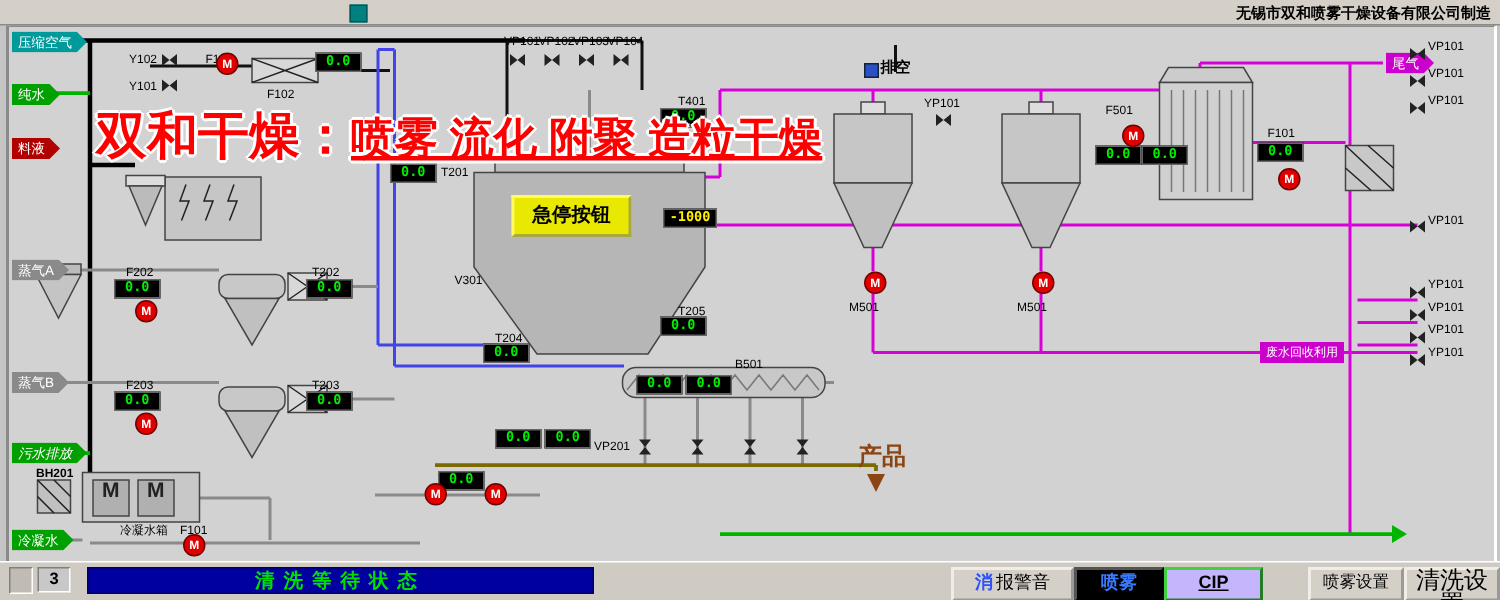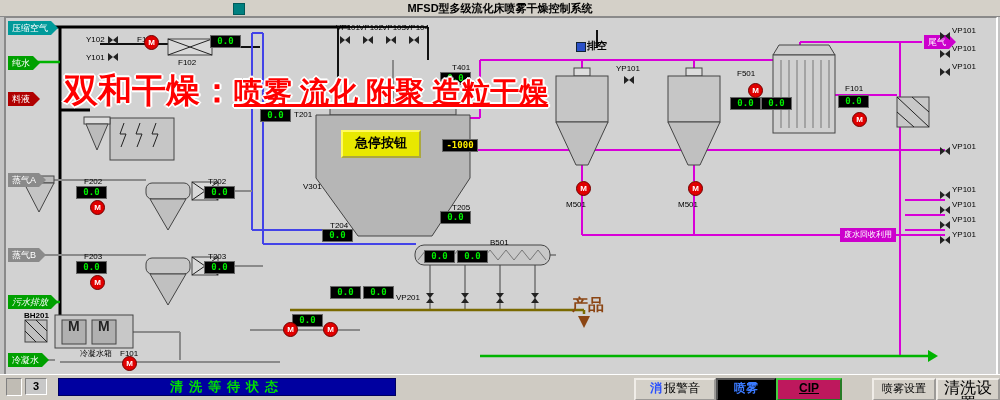--- a/index.html
+++ b/index.html
@@ -75,32 +75,32 @@
   #statusbar{left:58px;width:336px;height:16px;background:#0000a0;border:1px solid #000060;
     color:#00e000;font-size:13px;font-weight:bold;text-align:center;line-height:16px;letter-spacing:6px;}
   .btn{height:19px;background:#d4d0c8;border:2px outset #f0ede8;font-size:12px;text-align:center;
     line-height:16px;color:#000;cursor:default;}
   .btn-redtext{color:#7a2a00;font-weight:bold;}
   #btn-autostart{left:414px;width:68px;}
   #btn-autostop{left:486px;width:68px;}
   #btn-mute{left:634px;width:78px;}
   #btn-mute .mute-p{color:#2a50ff;font-weight:bold;margin-right:2px;}
   #btn-spray{left:716px;width:56px;background:#000;color:#3a7aff;font-weight:bold;border:2px outset #555;}
-  #btn-cip{left:776px;width:62px;background:#be185d;color:#000;font-weight:bold;border:2px outset #40d040;text-decoration:underline;}
+  #btn-cip{left:776px;width:62px;background:#c4b5fd;color:#000;font-weight:bold;border:2px outset #40d040;text-decoration:underline;}
   #btn-sprayset{left:872px;width:60px;font-size:11px;}
   #btn-cleanset{left:936px;width:60px;font-size:16px;}
 </style>
 </head>
 <body>
 
 <div id="screen">
 
   <div id="titlebar">
     <span class="appicon"></span>
-    <div class="ttl">MFSD型多级流化床喷雾干燥控制系统</div>
+    <div class="mfr">无锡市双和喷雾干燥设备有限公司制造</div>
   </div>
 
   <div id="diagram"></div>
 
   <svg id="pipes" width="1000" height="400">
 
     <g stroke="#000" stroke-width="3" fill="none">
       <path d="M52,27 H350 M60,27 V333 M60,110 H90 M60,333 H56"></path>
     </g>
 

